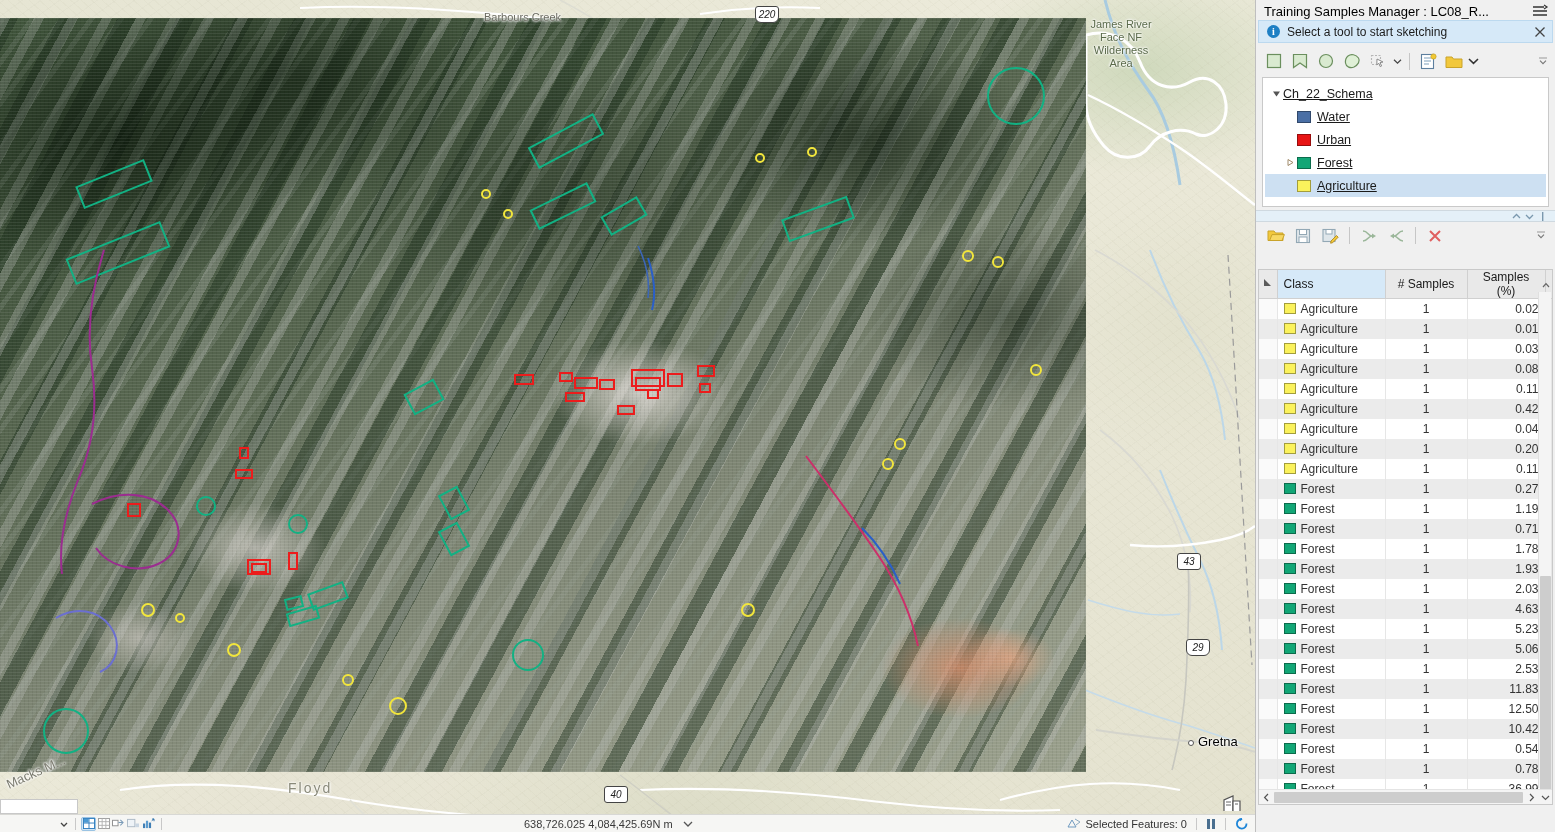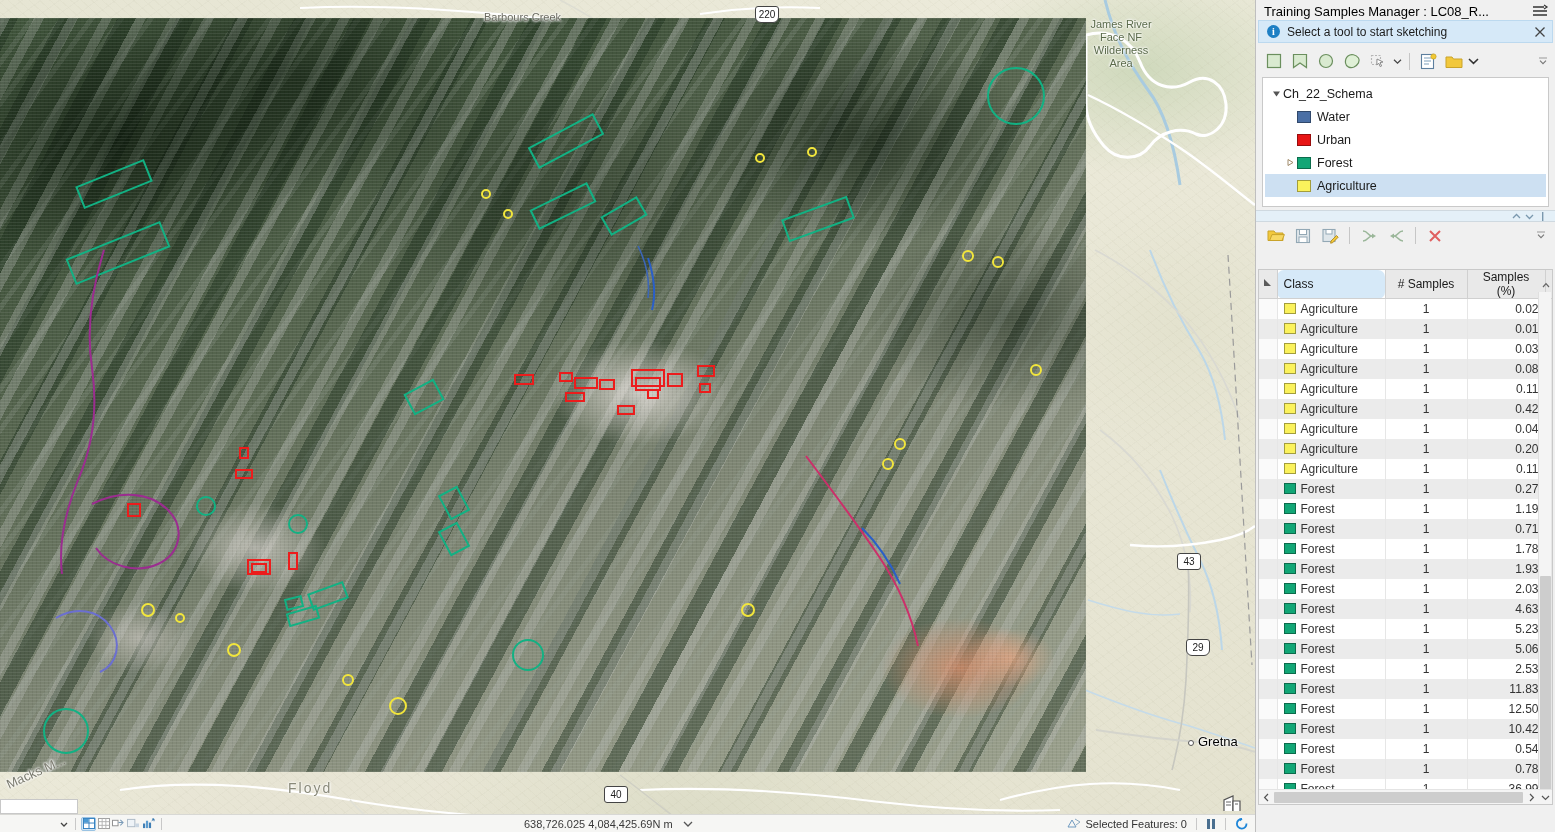--- a/index.html
+++ b/index.html
@@ -103,21 +103,21 @@
   .citydot {
     position: absolute; width: 6px; height: 6px; border-radius: 50%;
     background: #fff; border: 1px solid #555;
   }
   .shield {
     position: absolute;
     width: 24px; height: 17px;
     background: #fff; border: 1.2px solid #444;
     border-radius: 3px;
     font-size: 10px; line-height: 15px; text-align: center;
-    color: #222; font-family: "Liberation Sans", sans-serif;
+    color: #222; font-family: "Liberation Sans", sans-serif; font-style: italic;
   }
   .shield.us {
     border-radius: 3px 3px 6px 6px;
   }
   .bldg-icon { position: absolute; width: 20px; height: 17px; }
 
   
   #panel {
     position: absolute; right: 0; top: 0;
     width: 300px; height: 832px;
@@ -177,21 +177,21 @@
   .tree-row {
     height: 23px; display: flex; align-items: center;
     padding-left: 4px; font-size: 12.5px; color: #1a1a1a;
   }
   .tree-row.selected { background: #cde0f2; }
   .tw { width: 14px; height: 14px; flex: 0 0 14px; display: flex; align-items: center; justify-content: center; }
   .swatch {
     width: 14px; height: 12px; flex: 0 0 14px; margin-right: 6px;
     border: 1px solid rgba(0,0,0,.35);
   }
-  .tree-label { white-space: nowrap; }
+  .tree-label { white-space: nowrap; text-decoration: underline; }
   .tree-indent { width: 14px; flex: 0 0 14px; }
 
   .panel-splitter {
     margin: 3px 0 0 0; height: 12px;
     background: #e4f0f8;
     border-top: 1px solid #cfd9e0;
     border-bottom: 1px solid #cfd9e0;
     display: flex; align-items: center; justify-content: flex-end;
     padding-right: 8px; gap: 4px;
   }
@@ -209,21 +209,21 @@
   }
   table.grid { border-collapse: collapse; width: 100%; table-layout: fixed; }
   table.grid th {
     background: #e9e9e9;
     border-right: 1px solid #d0d0d0;
     border-bottom: 1px solid #d0d0d0;
     height: 21px; font-weight: normal; font-size: 12px; color: #1a1a1a;
     padding: 0 6px;
   }
   table.grid th.sel-col { width: 18px; background: #e9e9e9; padding: 0; }
-  table.grid th.cls { text-align: left; background: #d6e9f8; width: 108px; border-radius: 7px; }
+  table.grid th.cls { text-align: left; background: #d6e9f8; width: 108px; }
   table.grid th.num { text-align: center; width: 82px; }
   table.grid th.pct { text-align: center; width: 78px; }
   table.grid th.pad { width: auto; border-right: none; }
   table.grid td {
     height: 20px; font-size: 12px; color: #333;
     border-right: 1px solid #e6e6e6;
     padding: 0 6px; white-space: nowrap; overflow: hidden;
   }
   table.grid tr.alt td { background: #ebebeb; }
   td.rowsel { width: 18px; padding: 0; background: #fafafa; border-right: 1px solid #e0e0e0; }

